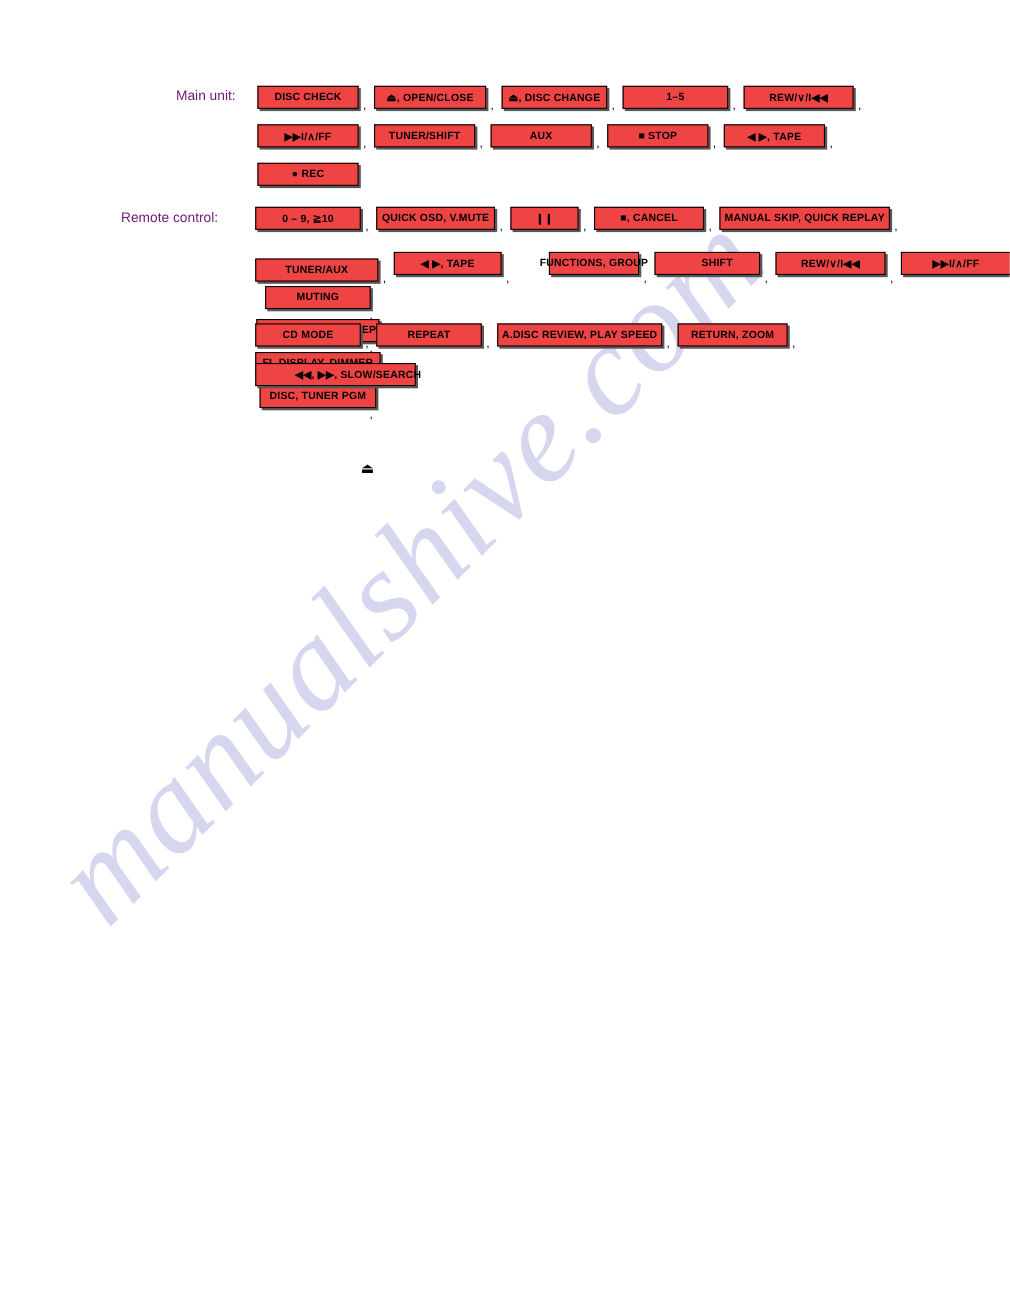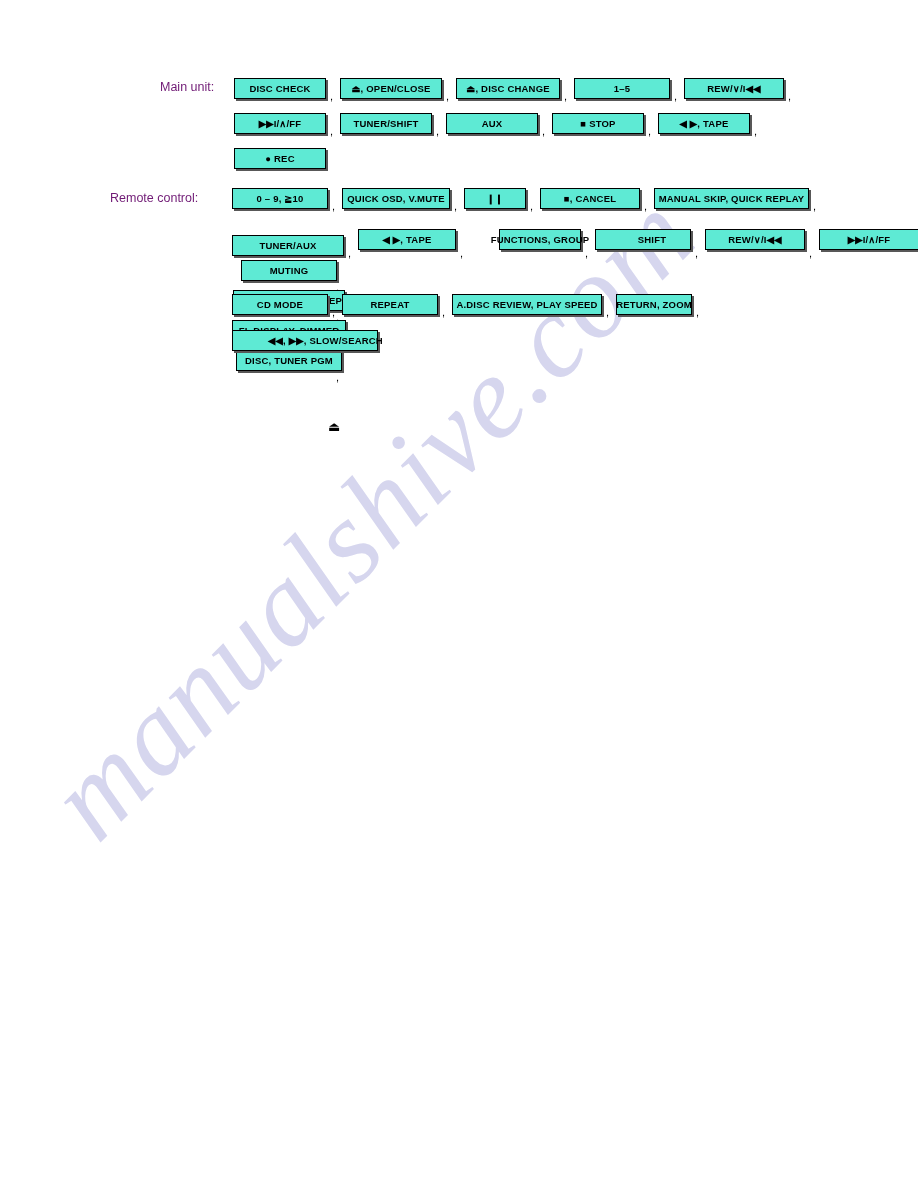--- a/index.html
+++ b/index.html
@@ -66,21 +66,21 @@
     white-space: nowrap;
   }
   
   .keybox {
     display: inline-flex;
     align-items: center;
     justify-content: center;
     height: 21px;
     box-sizing: border-box;
     border: 1.4px solid #000000;
-    background: #5eead4;
+    background: #ef4444;
     box-shadow: 2px 2px 0 0 #585858;
     font-family: "Liberation Sans", sans-serif;
     font-size: 9.5px;
     font-weight: bold;
     letter-spacing: 0.2px;
     color: #000000;
     padding: 0 6px;
     white-space: nowrap;
   }
   .comma {
@@ -114,21 +114,21 @@
 
     <div class="section-label" style="left:160px; top:80px;">Main unit:</div>
 
     <div class="section-label" style="left:110px; top:191px;">Remote control:</div>
 
     <div class="row" id="mu-row-0" style="left:234px; top:78px;">
         <div class="keybox" style="width: 92px;">DISC CHECK</div>
         <span class="comma">,</span>
         <div class="keybox" style="width: 102px;">⏏, OPEN/CLOSE</div>
         <span class="comma">,</span>
-        <div class="keybox" style="width: 104px;">⏏, DISC CHANGE</div>
+        <div class="keybox" style="width: 96px;">⏏, DISC CHANGE</div>
         <span class="comma">,</span>
         <div class="keybox" style="width: 96px;">1–5</div>
         <span class="comma">,</span>
         <div class="keybox" style="width: 100px;">REW/∨/I◀◀</div>
         <span class="comma">,</span>
       </div>
     <div class="row" id="mu-row-1" style="left:234px; top:113px;">
         <div class="keybox" style="width: 92px;">▶▶I/∧/FF</div>
         <span class="comma">,</span>
         <div class="keybox" style="width: 92px;">TUNER/SHIFT</div>
@@ -180,21 +180,21 @@
         <div class="keybox" style="width: 106px;">DISC, TUNER PGM</div>
         <span class="comma">,</span>
       </div>
     <div class="row" id="rc-row-3" style="left:232px; top:294px;">
         <div class="keybox" style="width: 96px;">CD MODE</div>
         <span class="comma">,</span>
         <div class="keybox" style="width: 96px;">REPEAT</div>
         <span class="comma">,</span>
         <div class="keybox" style="width: 150px;">A.DISC REVIEW, PLAY SPEED</div>
         <span class="comma">,</span>
-        <div class="keybox" style="width: 76px;">RETURN, ZOOM</div>
+        <div class="keybox" style="width: 100px;">RETURN, ZOOM</div>
         <span class="comma">,</span>
       </div>
     <div class="row" id="rc-row-4" style="left:232px; top:330px;">
         <div class="keybox" style="width: 146px; padding-left: 47px;">◀◀, ▶▶, SLOW/SEARCH</div>
       </div>
 
     <div class="eject-mark" style="left:328px; top:420px;">⏏</div>
 
   </div>
 </div>

